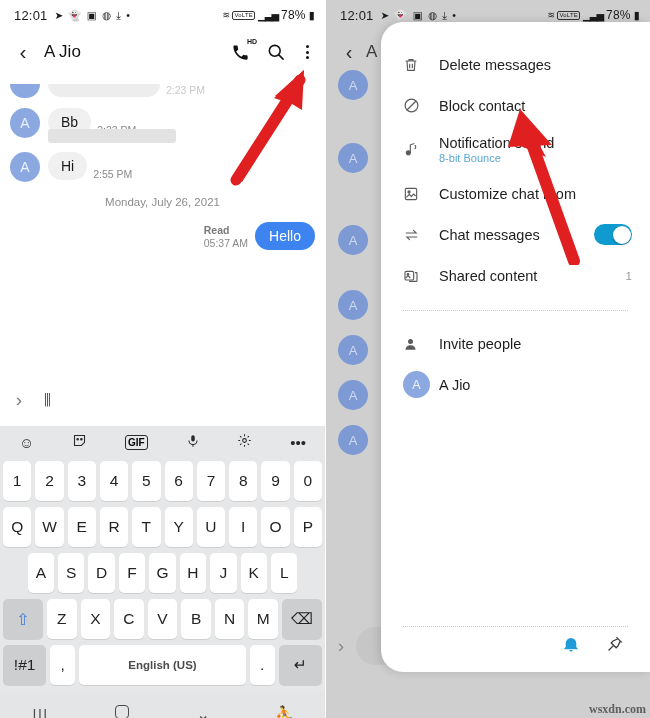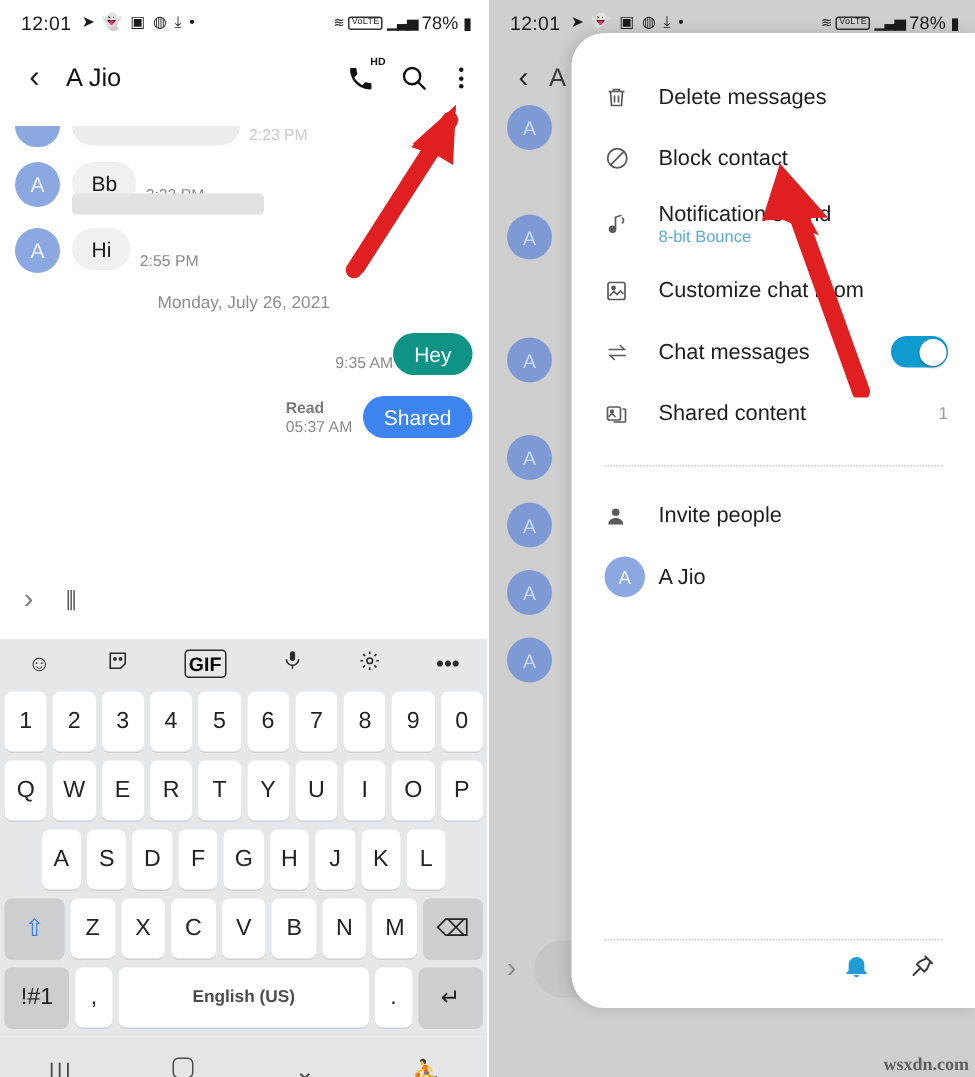--- a/index.html
+++ b/index.html
@@ -81,21 +81,21 @@
   }
   .comp-caret { width: 1.5px; height: 17px; background: #2f9ed8; margin-right: 3px; }
   .comp-ph { font-size: 13.5px; color: #8e8e8e; }
   .comp-sticker { margin-left: auto; font-size: 15px; color: #6f6f6f; }
   .comp-wave { width: 30px; text-align: center; font-size: 15px; color: #4a4a4a; letter-spacing: -1px; }
 
   
   .keyboard { background: #e6e7e8; padding-bottom: 3px; }
   .kb-toolbar { display: flex; align-items: center; justify-content: space-around; height: 32px; }
   .kb-tool { font-size: 15px; color: #2a2a2a; }
-  .kb-gif { font-size: 13px; border: 1.4px solid #2a2a2a; border-radius: 3px; padding: 1px 2px; font-weight: bold; }
+  .kb-gif { font-size: 10px; border: 1.4px solid #2a2a2a; border-radius: 3px; padding: 1px 2px; font-weight: bold; }
   .kb-row { display: flex; justify-content: center; gap: 4px; padding: 3px 3px; }
   .key {
     background: #fff; border-radius: 5px; height: 40px; flex: 1;
     display: flex; align-items: center; justify-content: center;
     font-size: 15.5px; color: #232323; box-shadow: 0 1px 0 rgba(0,0,0,.10);
   }
   .key.dark { background: #ccced0; flex: 1.35; }
   .key.space { flex: 5.2; font-size: 11.5px; color: #4c4c4c; font-weight: bold; }
   .key.narrow { flex: .78; }
   .kb-row.r2 { padding-left: 3px; padding-right: 3px; }
@@ -218,32 +218,28 @@
       </div>
 
       <div class="msg-row">
         <div class="avatar">A</div>
         <div class="bubble-in">Hi</div>
         <div class="msg-time">2:55 PM</div>
       </div>
 
       <div class="date-sep">Monday, July 26, 2021</div>
 
-      <div class="msg-row out">
-        <div class="msg-time">9:35 AM</div>
-        <div class="bubble-out-teal">Hey</div>
-      </div>
 
 
       <div class="msg-row out">
         <div class="read-stack">
           <span class="read-lbl">Read</span>
           <span class="read-time">05:37 AM</span>
         </div>
-        <div class="bubble-out-blue">Shared</div>
+        <div class="bubble-out-blue">Hello</div>
       </div>
     </div>
 
     <div class="composer">
       <div class="comp-expand">›</div>
       <div class="comp-wave">⫼</div>
     </div>
 
     <div class="keyboard">
       <div class="kb-toolbar">

